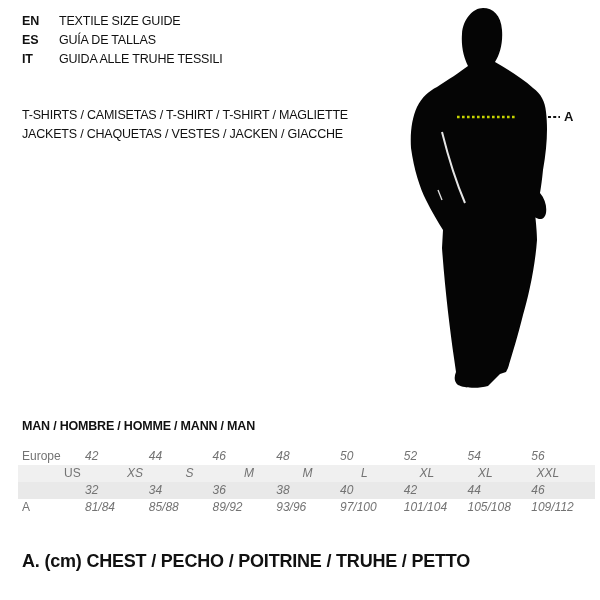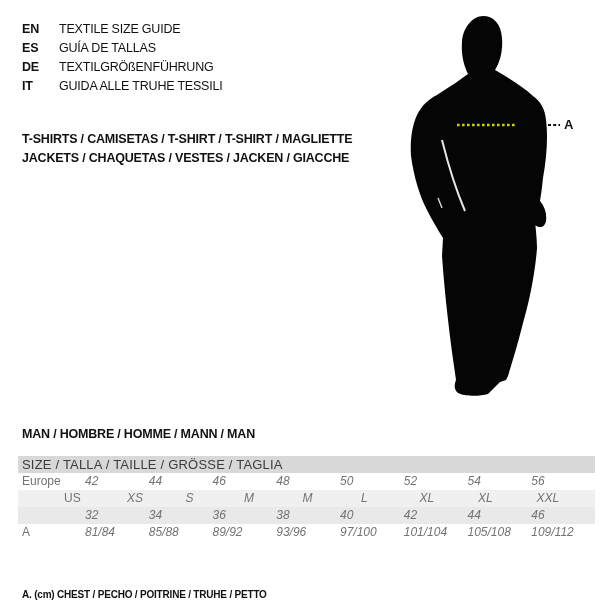--- a/index.html
+++ b/index.html
@@ -1,66 +1,62 @@
 <!DOCTYPE html>
 <html><head>
 <meta charset="utf-8">
 <style>
   * { margin:0; padding:0; box-sizing:border-box; }
   html,body { width:600px; height:600px; background:#ffffff; }
   body { font-family:"Liberation Sans","DejaVu Sans",sans-serif; color:#111; position:relative; overflow:hidden; }
-  .canvas { position:absolute; left:0; top:8px; width:600px; height:534px; background:#fff; }
+  .canvas { position:absolute; left:0; top:0; width:600px; height:534px; background:#fff; }
 
   
   .lang-list { position:absolute; left:22px; top:11px; }
   .lang-row { display:flex; height:19px; align-items:center; }
   .lang-code { width:37px; font-weight:bold; font-size:12.5px; letter-spacing:-0.2px; }
   .lang-label { font-weight:normal; font-size:12.5px; letter-spacing:-0.2px; white-space:nowrap; }
 
   
-  .cat-line { position:absolute; left:22px; font-weight:bold; font-size:12.5px; letter-spacing:-0.2px; white-space:nowrap;margin-top:16px; }
+  .cat-line { position:absolute; left:22px; font-weight:normal; font-size:12.5px; letter-spacing:-0.2px; white-space:nowrap; }
   .cat-1 { top:108px; }
   .cat-2 { top:127px; }
 
   
   .figure-wrap { position:absolute; left:390px; top:0; width:210px; height:420px; }
   .a-label { position:absolute; left:174px; top:109px; font-weight:bold; font-size:13px; line-height:16px; color:#111; }
 
   
   .section-title { position:absolute; left:22px; top:419px; font-weight:bold; font-size:12.5px; letter-spacing:-0.2px; white-space:nowrap; }
 
   
   .size-table { position:absolute; left:18px; top:448px; width:577px; }
   .t-header { height:17px; line-height:17px; background:#d8d8d8; color:#3c3c3c; font-size:13px; padding-left:4px; letter-spacing:0.2px; white-space:nowrap; overflow:hidden; }
   .t-row { display:grid; grid-template-columns:67px repeat(8,1fr); height:17px; line-height:17px; font-size:12px; color:#737373; }
   .t-row:nth-child(2) { background:#f0f0f0;padding-left:42px; }
   .t-row:nth-child(3) { background:#e9e9e9; }
   .t-label { text-align:left; padding-left:4px; }
   .t-val { text-align:left;font-style:italic; }
 
   
-  .footnote { position:absolute; left:22px; top:551px; font-weight:bold; font-size:10px; letter-spacing:-0.2px; white-space:nowrap;margin-top:30px; }
+  .footnote { position:absolute; left:22px; top:551px; font-weight:bold; font-size:18px; letter-spacing:-0.2px; white-space:nowrap; }
 </style>
 </head>
 <body>
 
 <div class="canvas">
 
   <div class="lang-list">
     <div class="lang-row">
       <span class="lang-code">EN</span>
       <span class="lang-label">TEXTILE SIZE GUIDE</span>
     </div>
     <div class="lang-row">
       <span class="lang-code">ES</span>
       <span class="lang-label">GUÍA DE TALLAS</span>
-    </div>
-    <div class="lang-row">
-      <span class="lang-code">DE</span>
-      <span class="lang-label">TEXTILGRÖßENFÜHRUNG</span>
     </div>
     <div class="lang-row">
       <span class="lang-code">IT</span>
       <span class="lang-label">GUIDA ALLE TRUHE TESSILI</span>
     </div>
   </div>
 
   <div class="cat-line cat-1">T-SHIRTS / CAMISETAS / T-SHIRT / T-SHIRT / MAGLIETTE</div>
   <div class="cat-line cat-2">JACKETS / CHAQUETAS / VESTES / JACKEN / GIACCHE</div>
 
@@ -99,21 +95,20 @@
       <path d="M 48 190 L 52 200" stroke="#ffffff" stroke-width="1.3" fill="none" opacity="0.9"></path>
       <line x1="67" y1="117" x2="125" y2="117" stroke="#c6d400" stroke-width="2.6" stroke-dasharray="2.6 2.4"></line>
       <line x1="158" y1="117" x2="170" y2="117" stroke="#111111" stroke-width="1.8" stroke-dasharray="3 2.2"></line>
     </svg>
     <div class="a-label">A</div>
   </div>
 
   <div class="section-title">MAN / HOMBRE / HOMME / MANN / MAN</div>
 
   <div class="size-table">
-    <div class="t-header">SIZE / TALLA / TAILLE / GRÖSSE / TAGLIA</div>
     <div id="t-rows">
         <div class="t-row">
           <span class="t-label">Europe</span>
           <span class="t-val">42</span>
           <span class="t-val">44</span>
           <span class="t-val">46</span>
           <span class="t-val">48</span>
           <span class="t-val">50</span>
           <span class="t-val">52</span>
           <span class="t-val">54</span>

